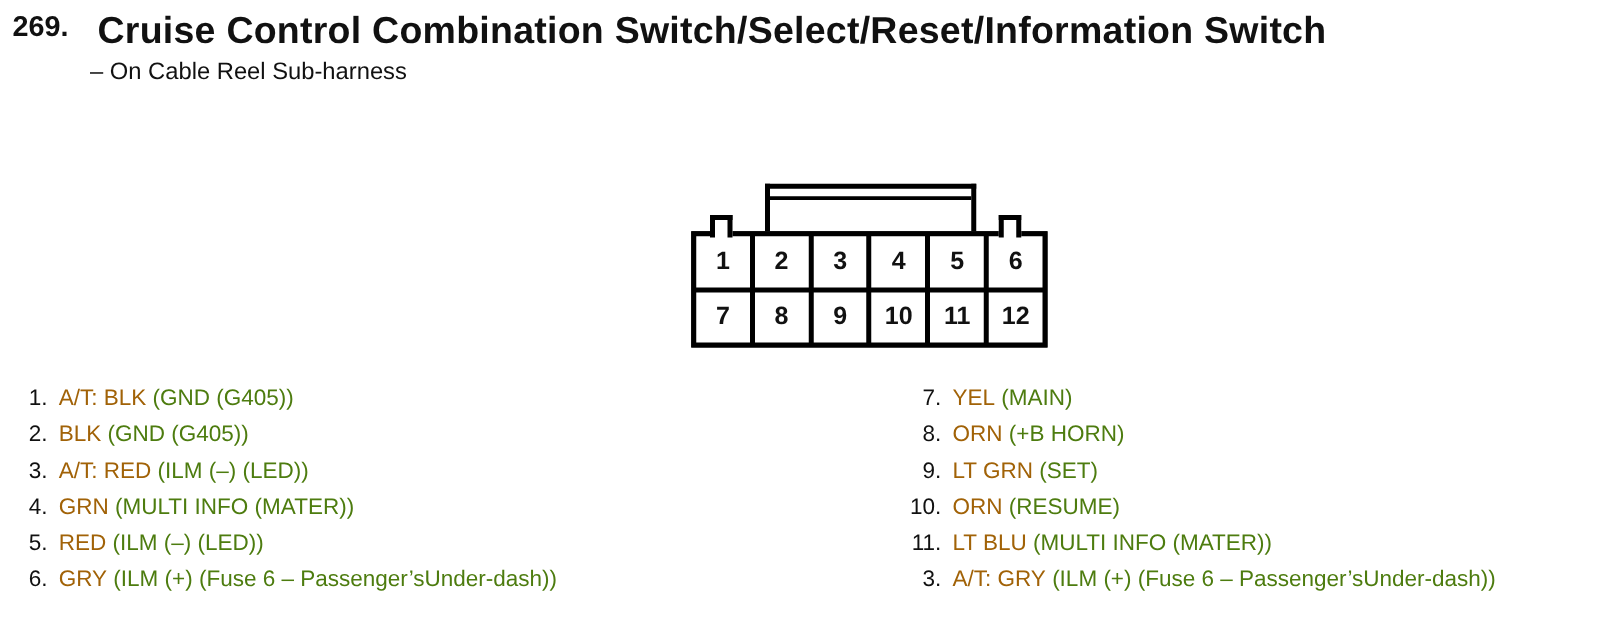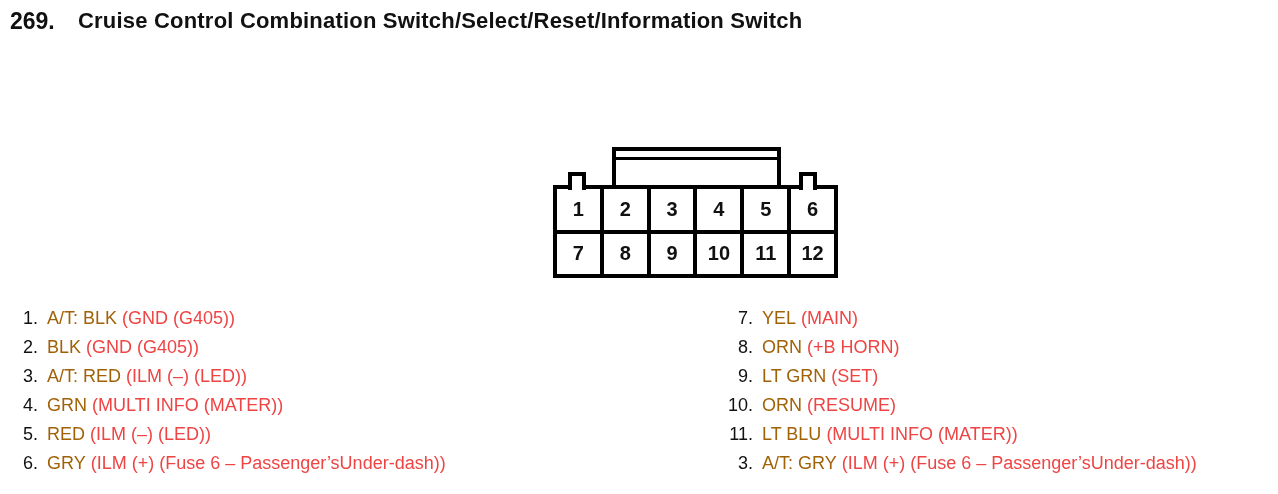--- a/index.html
+++ b/index.html
@@ -6,21 +6,21 @@
   html,body { background:#ffffff; }
   body {
     width:1278px; height:494px; position:relative;
     font-family:"Liberation Sans", sans-serif; color:#111111;
     overflow:hidden;
   }
 
   
   .header { position:absolute; top:8px; left:10px; display:flex; }
   .item-number { font-weight:bold; font-size:23px; min-width:68px; }
-  .page-title  { font-weight:bold; font-size:22px; letter-spacing:0.2px; }
+  .page-title  { font-weight:bold; font-size:30px; letter-spacing:0.2px; }
 
   .attributes { position:absolute; top:44px; left:72px; font-size:19px; line-height:28px; }
 
   
   .connector { position:absolute; left:553px; top:147px; width:285px; height:131px; }
 
   .connector-tab {
     position:absolute; left:59px; top:0; width:169px; height:38px;
     border:4px solid #000; border-bottom:none; background:#fff;
   }
@@ -46,31 +46,32 @@
 
   
   .pin-list { position:absolute; top:304px; font-size:18px; }
   .pin-list-left  { left:0; }
   .pin-list-right { left:700px; }
   .pin-row { display:flex; align-items:center; height:29px; white-space:pre; }
   .pin-num { text-align:right; margin-right:9px; }
   .pin-list-left  .pin-num { width:38px; }
   .pin-list-right .pin-num { width:53px; }
   .pin-wire { color:#a16207; }
-  .pin-signal { color:#ef4444; margin-left:5px; }
+  .pin-signal { color:#4d7c0f; margin-left:5px; }
 </style>
 </head>
 <body>
 
 <div class="header">
   <span class="item-number">269.</span>
   <span class="page-title">Cruise Control Combination Switch/Select/Reset/Information Switch</span>
 </div>
 
 <div class="attributes">
+  <div>– On Cable Reel Sub-harness</div>
 </div>
 
 <div class="connector">
   <div class="connector-tab">
     <div class="connector-tab-inner"></div>
   </div>
   <div class="connector-bump bump-left"></div>
   <div class="connector-bump bump-right"></div>
   <div class="connector-body">
     <div class="connector-cell">1</div>

